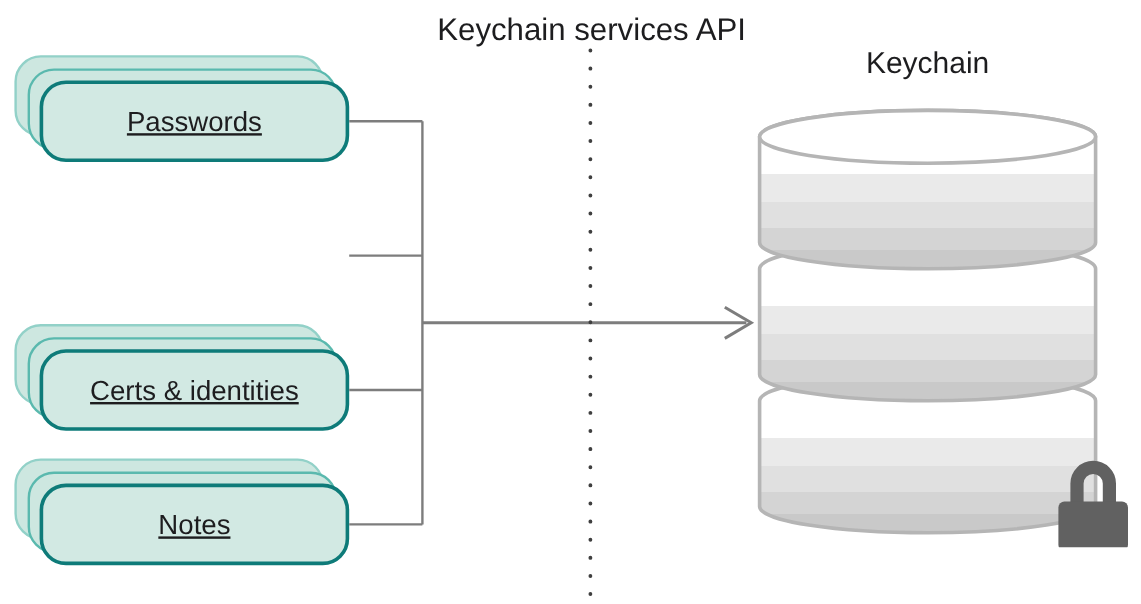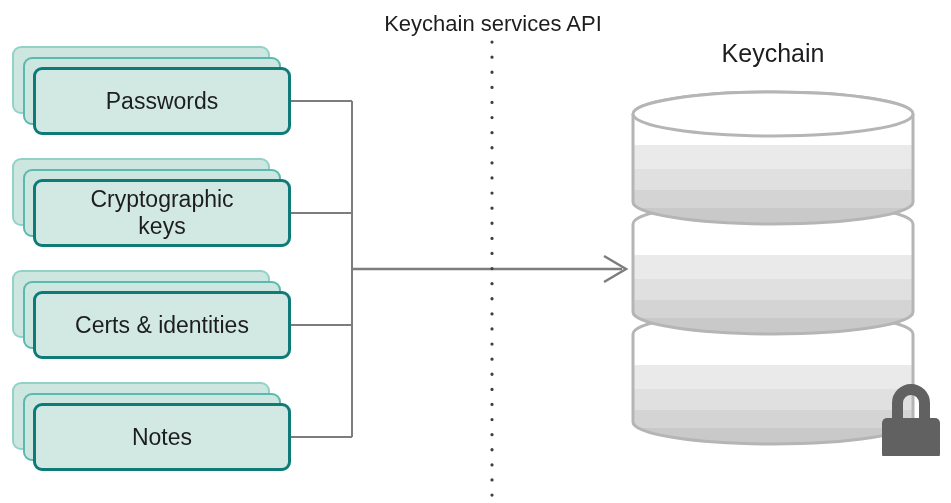--- a/index.html
+++ b/index.html
@@ -8,41 +8,42 @@
     width:951px;height:503px;
     background:#ffffff;
     font-family:"Liberation Sans", sans-serif;
     color:var(--color-text,#1d1d1f);
     overflow:hidden;
   }
   .diagram-title{
     position:absolute;
     left:352px;top:8px;width:282px;
     text-align:center;
-    font-size:22px;line-height:32px;
+    font-size:26px;line-height:32px;
     color:var(--color-text,#1d1d1f);
     white-space:nowrap;
   }
   .db-label{
     position:absolute;
     left:673px;top:38px;width:200px;
     text-align:center;
     font-size:25px;line-height:30px;
     color:var(--color-text,#1d1d1f);
   }
   .stack{
     position:absolute;
     left:12px;
     width:280px;height:90px;
   }
   .layer{
     position:absolute;
     width:258px;height:68px;
-    border-radius:9px;
+    border-radius:22px;
     box-sizing:border-box;
+    text-decoration:underline;
   }
   .layer.back{
     left:0;top:0;
     background:var(--color-card_fill_back,#cde7e0);
     border:2.5px solid var(--color-accent_teal_light,#92d1c8);
   }
   .layer.mid{
     left:10.5px;top:10.5px;
     background:var(--color-card_fill_back,#cde7e0);
     border:2.5px solid var(--color-accent_teal_mid,#5ab9ae);
@@ -115,28 +116,20 @@
   <div class="diagram-title">Keychain services API</div>
 
   <div class="stack stack-passwords">
     <div class="layer back"></div>
     <div class="layer mid"></div>
     <div class="layer front">
       <span class="card-label">Passwords</span>
     </div>
   </div>
 
-  <div class="stack stack-crypto-keys">
-    <div class="layer back"></div>
-    <div class="layer mid"></div>
-    <div class="layer front">
-      <span class="card-label">Cryptographic
-keys</span>
-    </div>
-  </div>
 
   <div class="stack stack-notes">
     <div class="layer back"></div>
     <div class="layer mid"></div>
     <div class="layer front">
       <span class="card-label">Notes</span>
     </div>
   </div>
 
   <div class="stack stack-certs">

